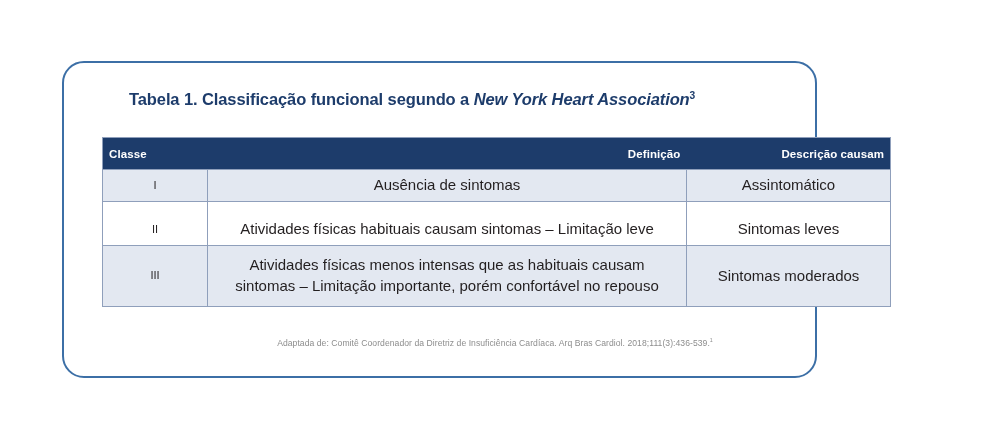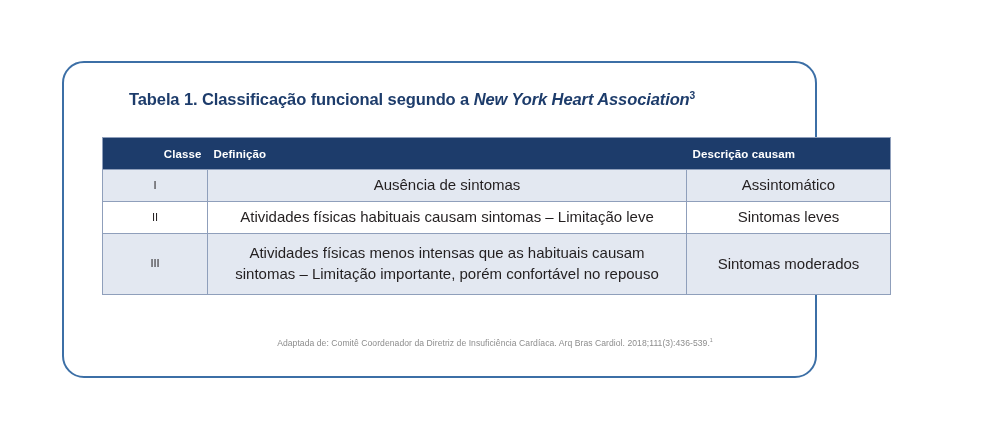--- a/index.html
+++ b/index.html
@@ -74,42 +74,42 @@
   table.nyha col.c-def    { width: 479px; }
   table.nyha col.c-desc   { width: 204px; }
 
   table.nyha thead th {
     background: #1d3c6b;
     color: #ffffff;
     font-size: 11.5px;
     font-weight: bold;
     height: 31px;
     padding: 0 6px;
-    text-align: left;
+    text-align: right;
     vertical-align: middle;
     border: none;
     letter-spacing: 0.1px;
   }
-  table.nyha thead th.h-classe { text-align: right; }
+  table.nyha thead th.h-classe { text-align: left; }
 
   table.nyha tbody td {
     font-size: 15px;
     color: #231f20;
     text-align: center;
     vertical-align: middle;
     padding: 7px 10px;
     border: 1px solid #8f9fbb;
     line-height: 1.38;
   }
   table.nyha tbody tr.alt td { background: #e3e8f1; }
   table.nyha tbody tr.plain td { background: #ffffff; }
 
   table.nyha tbody td.cell-classe { font-size: 11px; }
   table.nyha tbody tr.r1 td { height: 31px; padding-top: 0; padding-bottom: 0; }
-  table.nyha tbody tr.r2 td { height: 31px; padding-top: 0; padding-bottom: 0; }
+  table.nyha tbody tr.r2 td { height: 31px; padding-top: 12px; padding-bottom: 0; }
   table.nyha tbody tr.r3 td { height: 46px; }
   table.nyha tbody tr.r4 td { height: 45px; }
 
   
   .source-note {
     position: absolute;
     left: 0;
     top: 275px;
     width: 862px;
     text-align: center;

